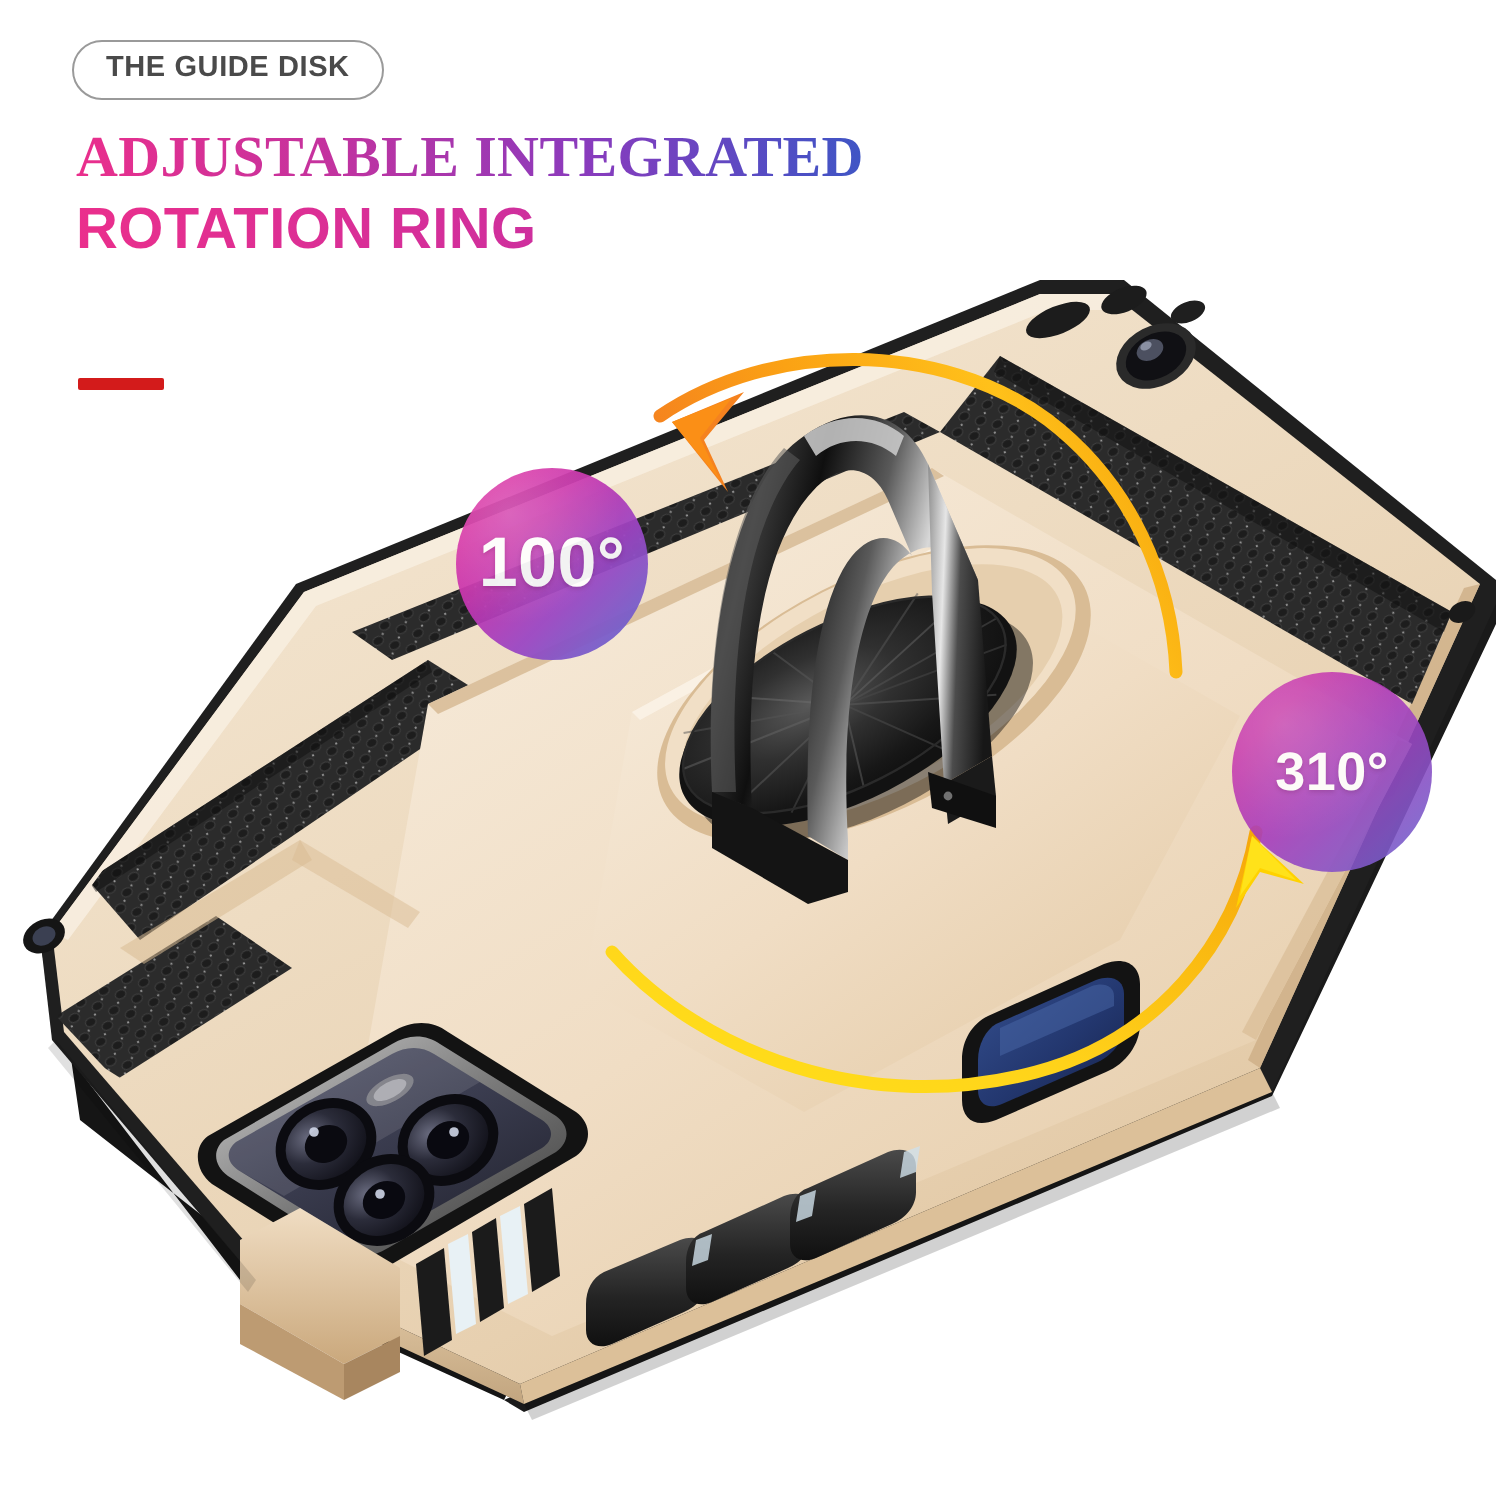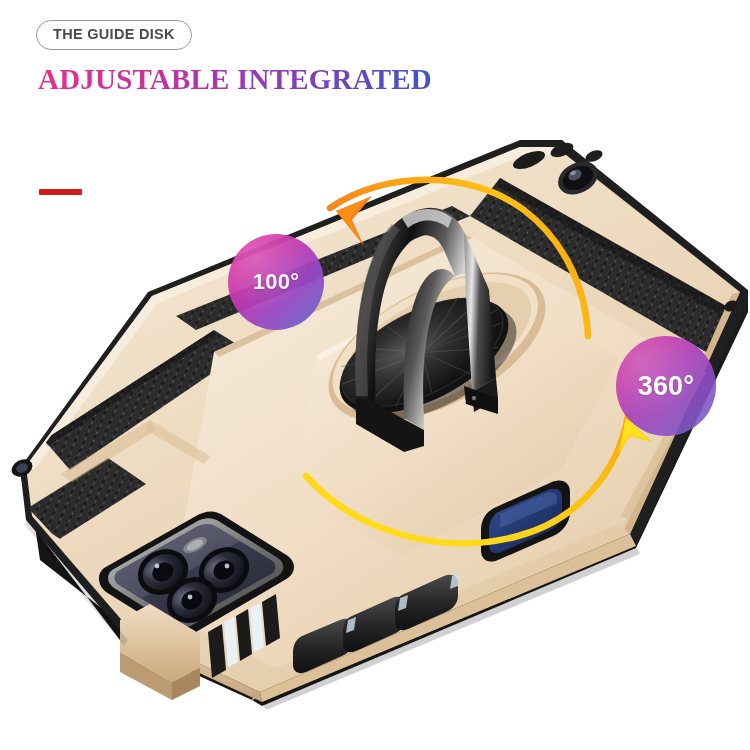--- a/index.html
+++ b/index.html
@@ -41,21 +41,21 @@
   #art { position:absolute; inset:0; }
 
   
   .badge {
     position:absolute; border-radius:50%;
     display:flex; align-items:center; justify-content:center;
     color:#fff; font-weight:bold; letter-spacing:.2px;
     text-shadow:0 1px 2px rgba(80,0,60,.22);
   }
   .badge-100 {
-    left:228px; top:234px; width:96px; height:96px; font-size:22px;
+    left:228px; top:234px; width:96px; height:96px; font-size:35px;
     background:
       radial-gradient(circle at 28% 24%, rgba(255,255,255,.22) 0%, rgba(255,255,255,0) 55%),
       linear-gradient(135deg,#e4299a 0%,#c930ab 34%,#9c45c3 62%,#5d6fd0 100%);
     opacity:.94;
   }
   .badge-360 {
     left:616px; top:336px; width:100px; height:100px; font-size:27px;
     background:
       radial-gradient(circle at 26% 26%, rgba(255,255,255,.20) 0%, rgba(255,255,255,0) 55%),
       linear-gradient(135deg,#c72fa8 0%,#c42ea9 22%,#a63ebd 50%,#6a68cf 100%);
@@ -408,20 +408,21 @@
                C 578,520 618,472 628,416" fill="none" stroke="url(#arcBot)" stroke-width="6.5" stroke-linecap="round"></path>
       <path d="M626,418 L618,454 L630,436 L652,442 Z" fill="#ffd200"></path>
       <path d="M626,418 L620,448 L630,434 L648,440 Z" fill="#ffe21a"></path>
     </g>
   </svg>
 
   <div class="pill">THE GUIDE DISK</div>
 
   <div class="headline">
     <span class="hl-line hl-1">ADJUSTABLE INTEGRATED</span>
+    <span class="hl-line hl-3">ROTATION RING</span>
   </div>
 
   <div class="redbar"></div>
 
   <div class="badge badge-100">100°</div>
-  <div class="badge badge-360">360°</div>
+  <div class="badge badge-360">310°</div>
 
 </div>
 
 </body></html>

